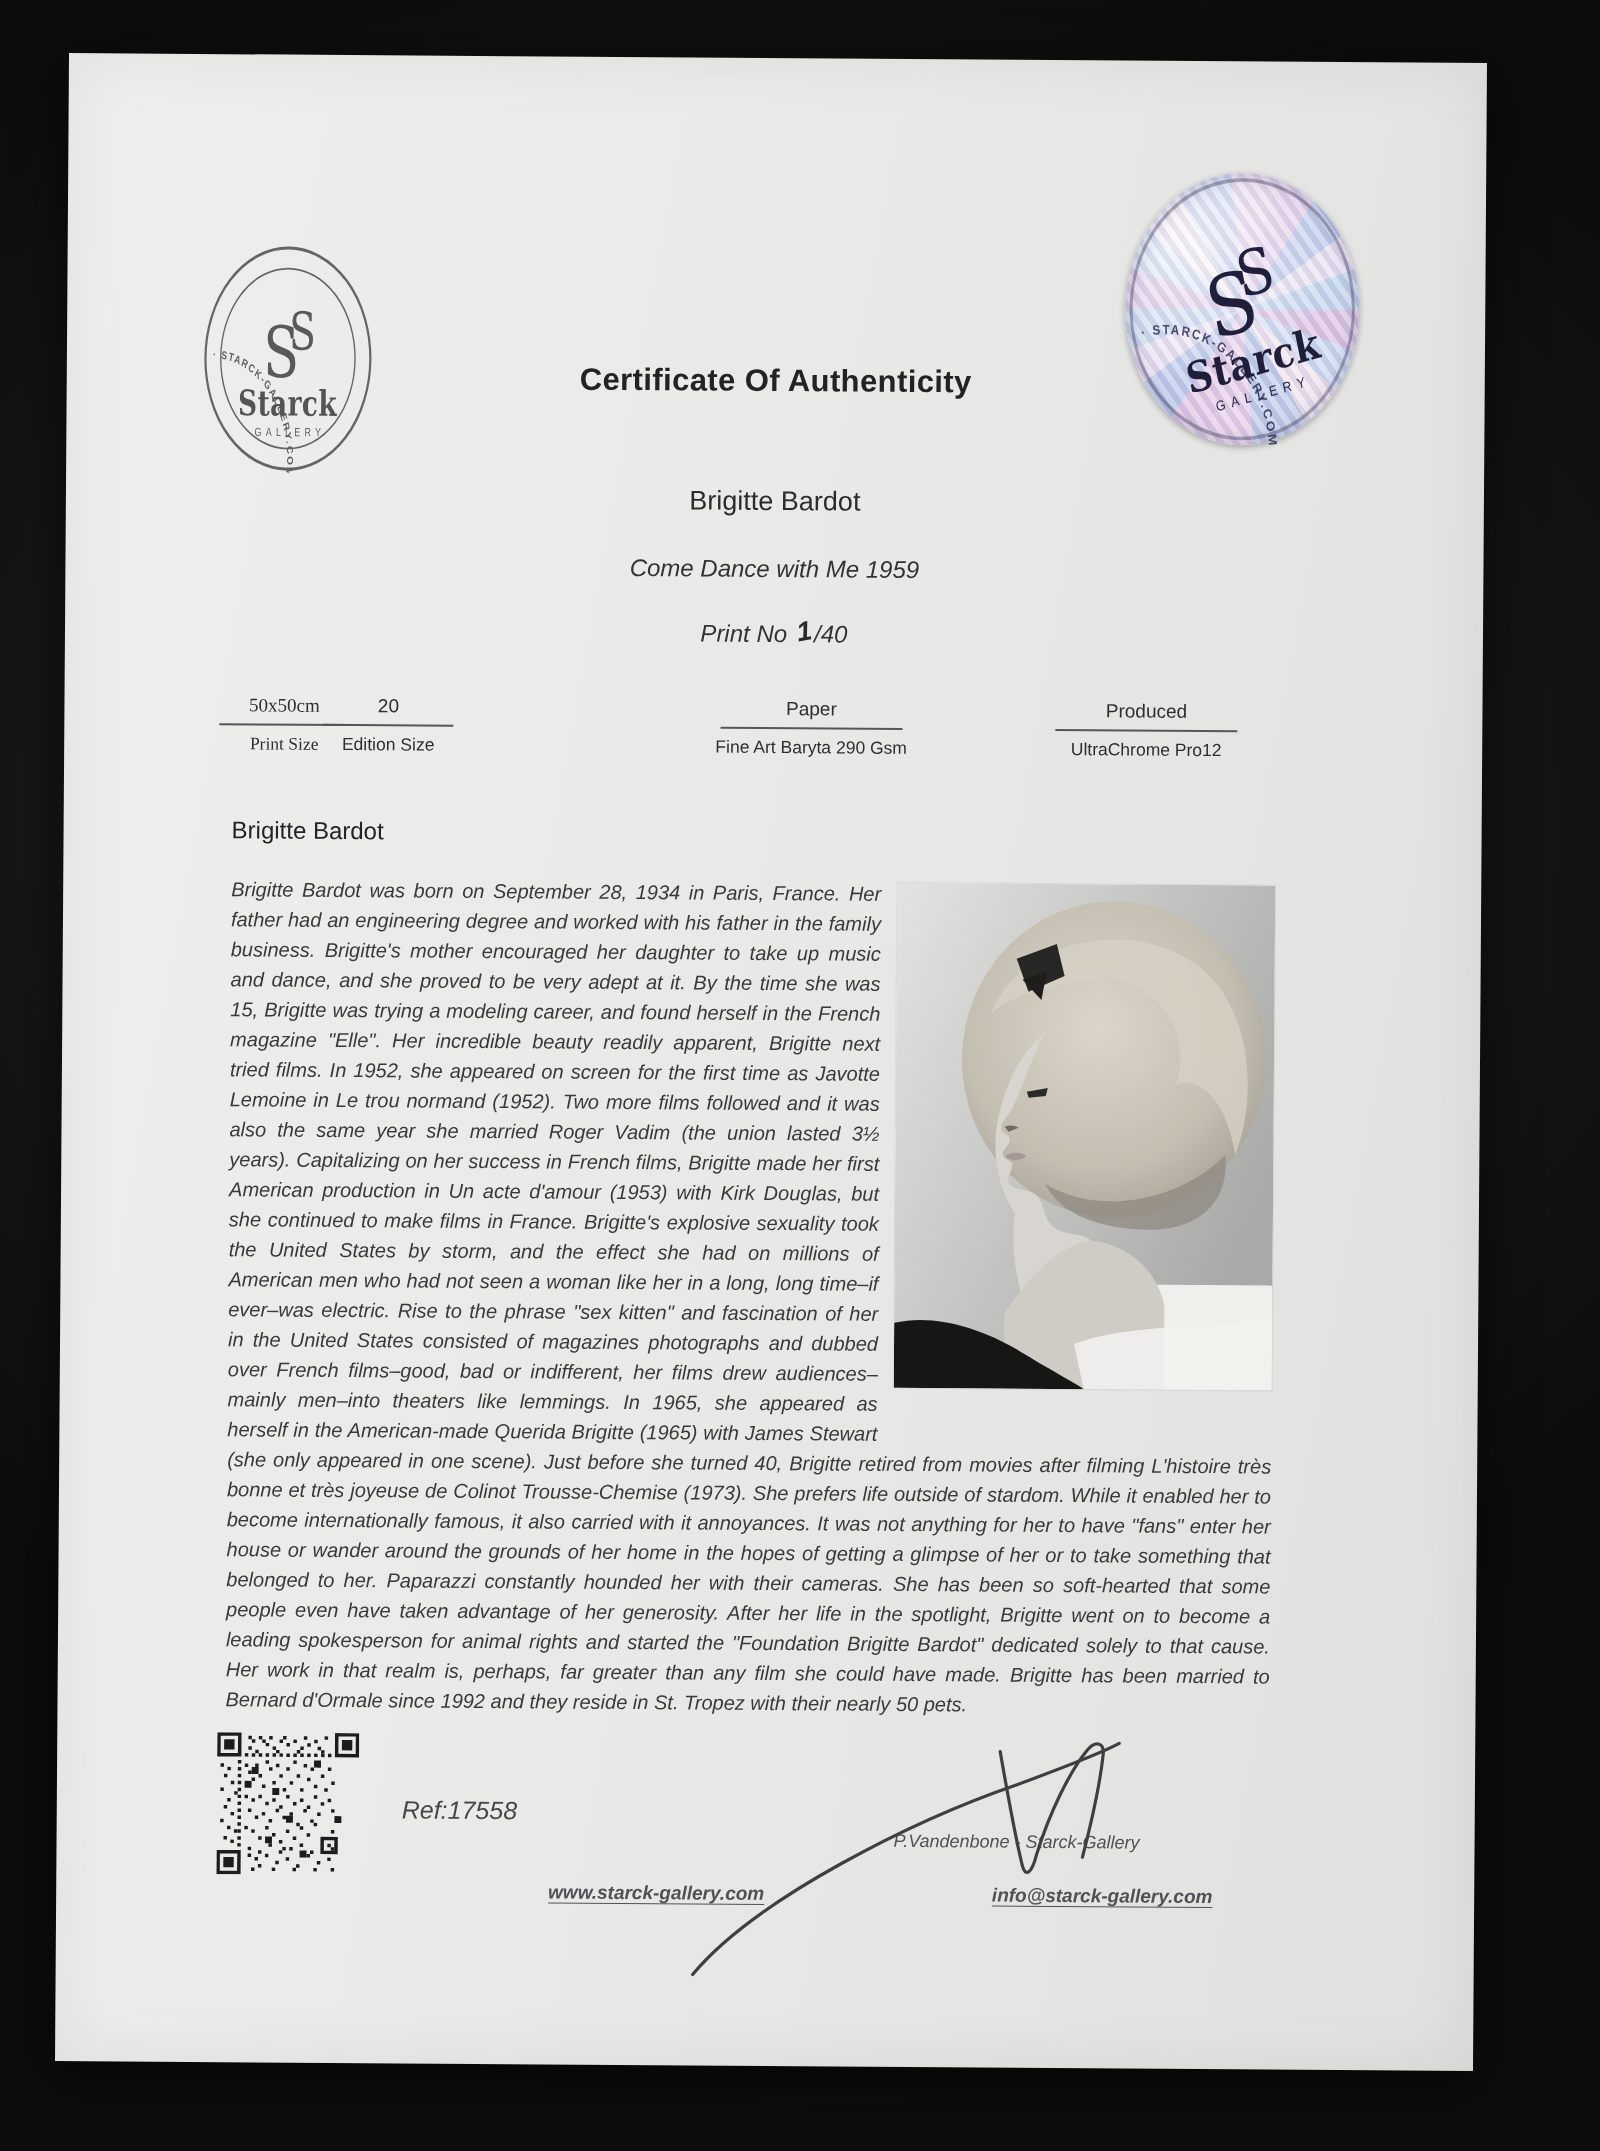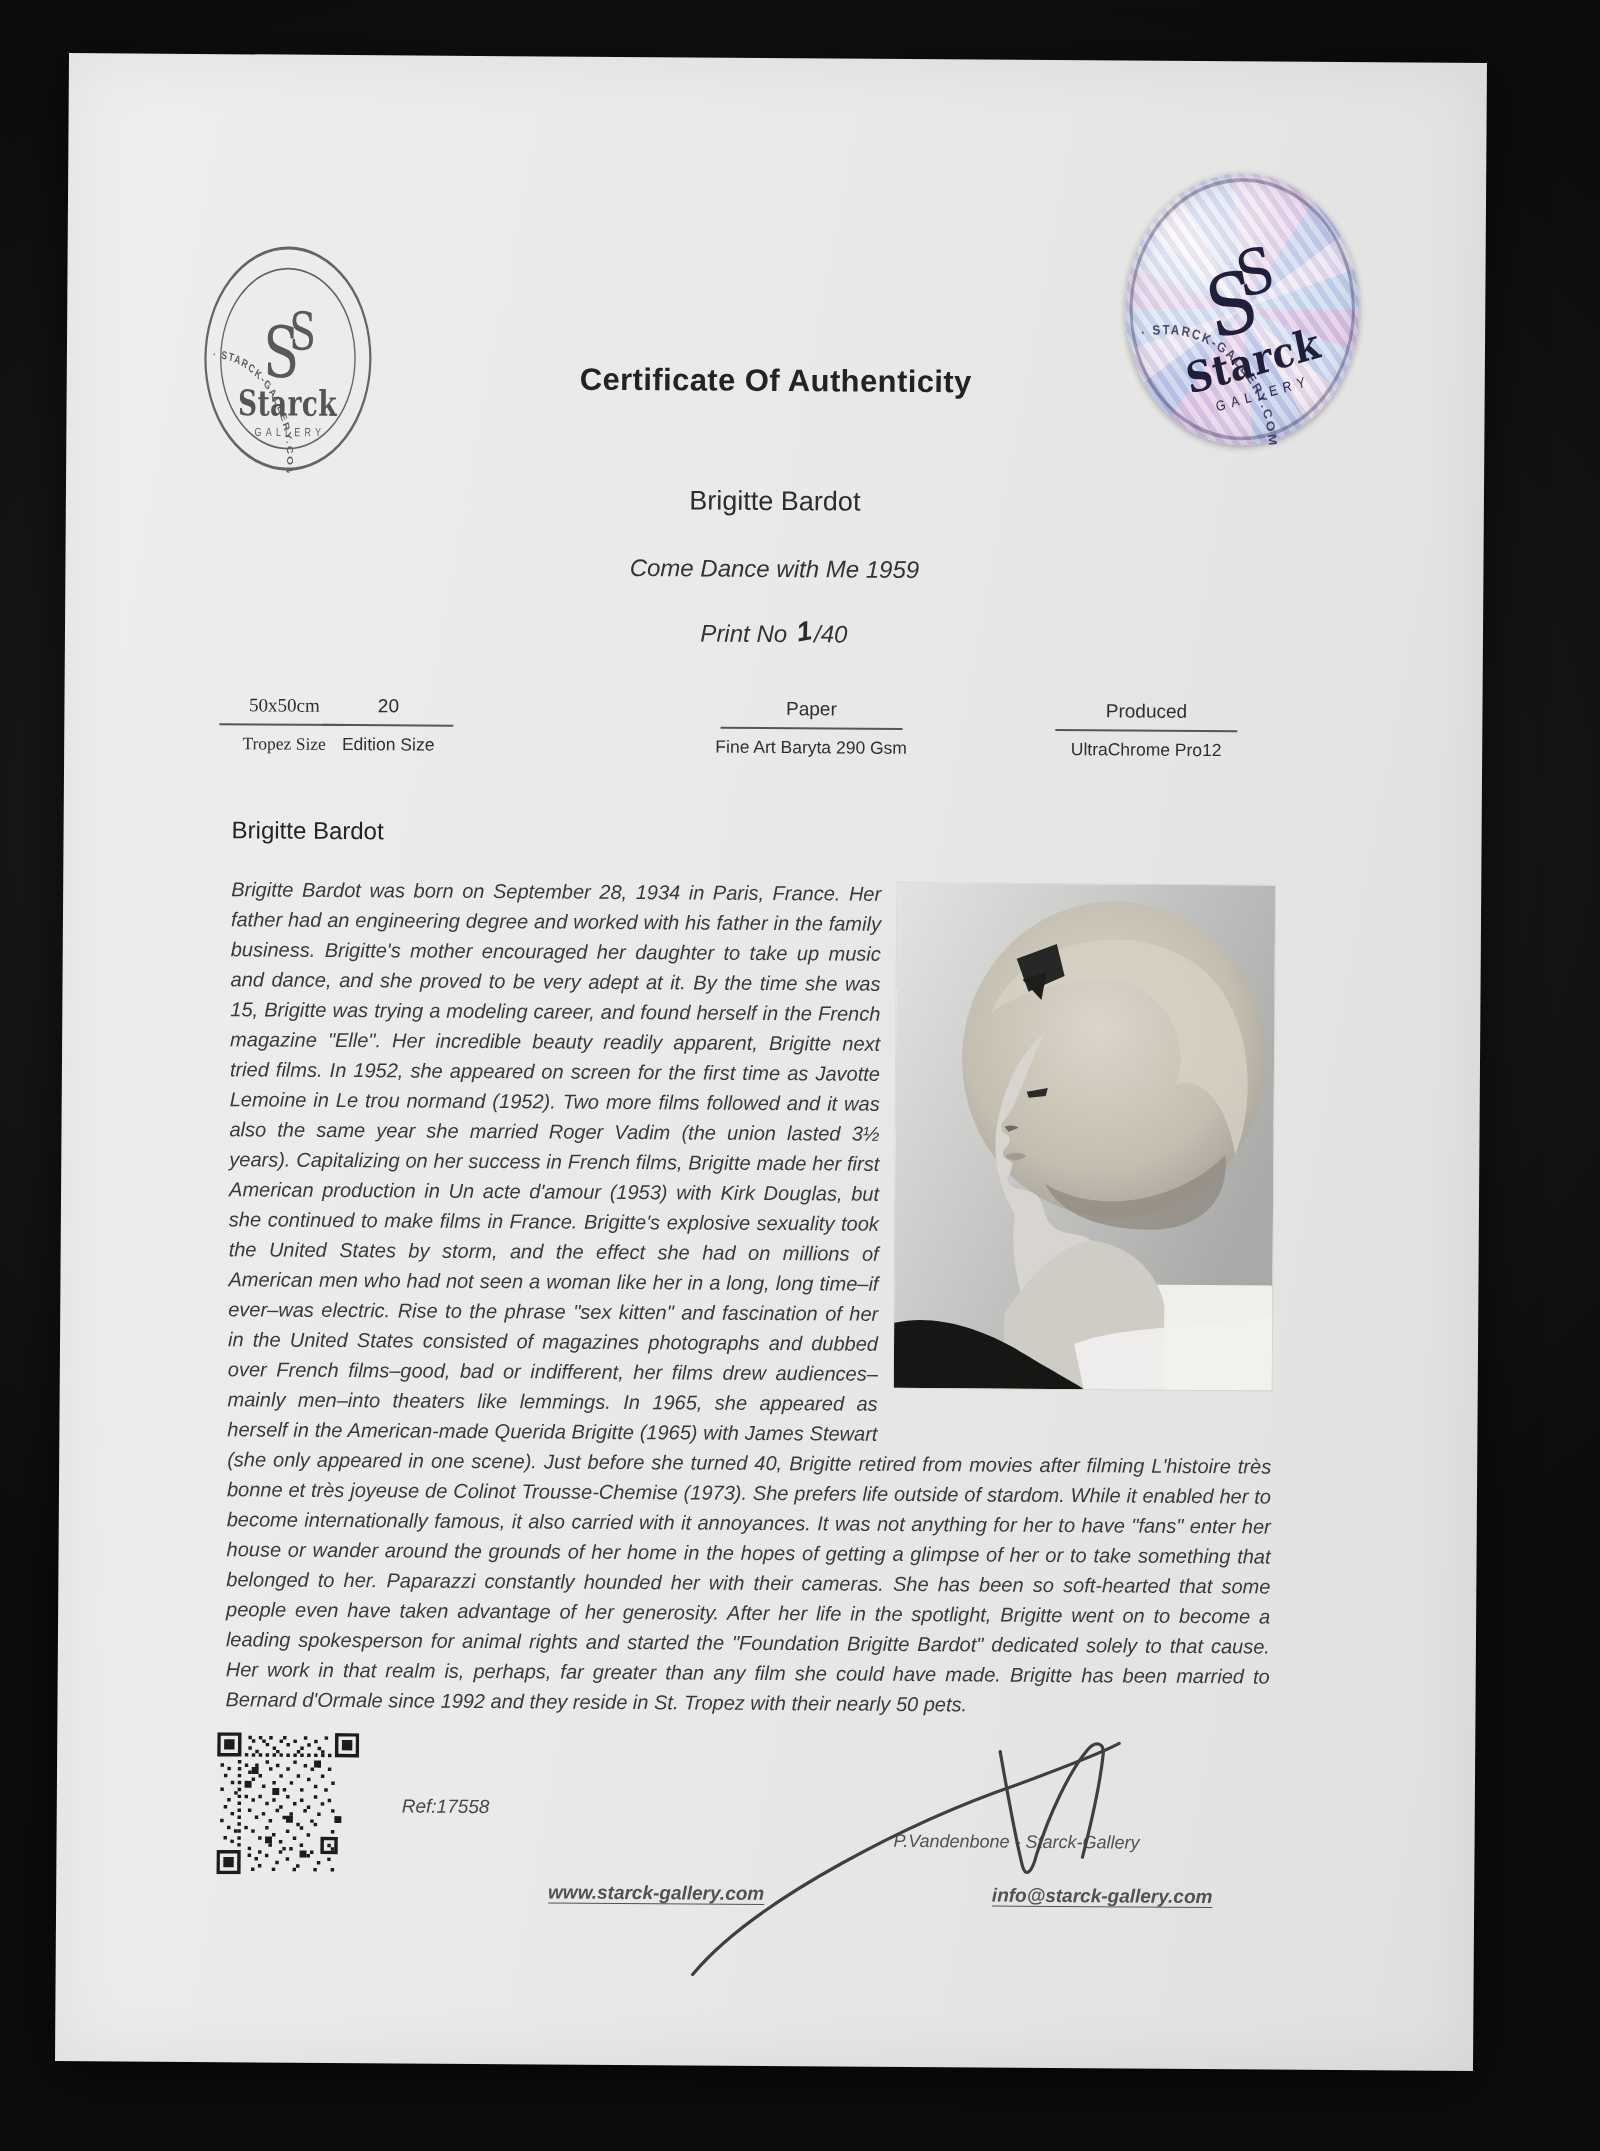--- a/index.html
+++ b/index.html
@@ -59,21 +59,21 @@
   .photo-wrap{float:right;width:378px;height:542px;margin:4px 0 4px 16px;}
   .photo-wrap svg{width:378px;height:505px;display:block;box-shadow:0 0 0 1px rgba(0,0,0,.05);}
   .bio p{margin:0;font-size:20px;font-style:italic;line-height:30px;text-align:justify;color:#39393b;}
   
   .qr{position:absolute;left:160px;top:1678px;width:142px;height:142px;}
   .qr svg{width:100%;height:100%;display:block;}
   .qr rect{width:1px;height:1px;fill:#1c1c1e;}
   .qr rect.f7{width:7px;height:7px;} .qr rect.w5{width:5px;height:5px;fill:#e9eae8;}
   .qr rect.b3{width:3px;height:3px;} .qr rect.a5{width:5px;height:5px;}
   .qr rect.w3{width:3px;height:3px;fill:#e9eae8;} .qr rect.m2{width:2px;height:2px;}
-  .ref{position:absolute;left:345px;top:1740px;font-size:19px;font-style:italic;color:#47474a;}
+  .ref{position:absolute;left:345px;top:1740px;font-size:25px;font-style:italic;color:#47474a;}
   .weblink{position:absolute;top:1825px;font-size:19px;font-style:italic;font-weight:700;color:#515155;
     text-decoration:underline;text-underline-offset:4px;}
   .site{left:600px;transform:translateX(-50%);}
   .mail{left:1046px;transform:translateX(-50%);}
   .signer{position:absolute;left:960px;top:1772px;transform:translateX(-50%);
     font-size:18px;font-style:italic;color:#515155;white-space:nowrap;}
   .signature{position:absolute;left:0;top:0;width:1418px;height:2008px;pointer-events:none;}
   .signature path{fill:none;stroke:#3f3f42;stroke-width:3.2;stroke-linecap:round;}
 </style>
 </head>
@@ -109,21 +109,21 @@
       </svg>
     </div>
 
     <div class="title">Certificate Of Authenticity</div>
     <div class="artist">Brigitte Bardot</div>
     <div class="artwork">Come Dance with Me 1959</div>
     <div class="printno"><span>Print No</span><span class="pen">1</span><span>/40</span></div>
 
     <div class="spec s1">
       <div class="spec-value">50x50cm</div>
-      <div class="spec-label">Tropez Size</div>
+      <div class="spec-label">Print Size</div>
     </div>
     <div class="spec s2">
       <div class="spec-value">20</div>
       <div class="spec-label">Edition Size</div>
     </div>
     <div class="spec s3 wide">
       <div class="spec-value">Paper</div>
       <div class="spec-label">Fine Art Baryta 290 Gsm</div>
     </div>
     <div class="spec s4 wide">

